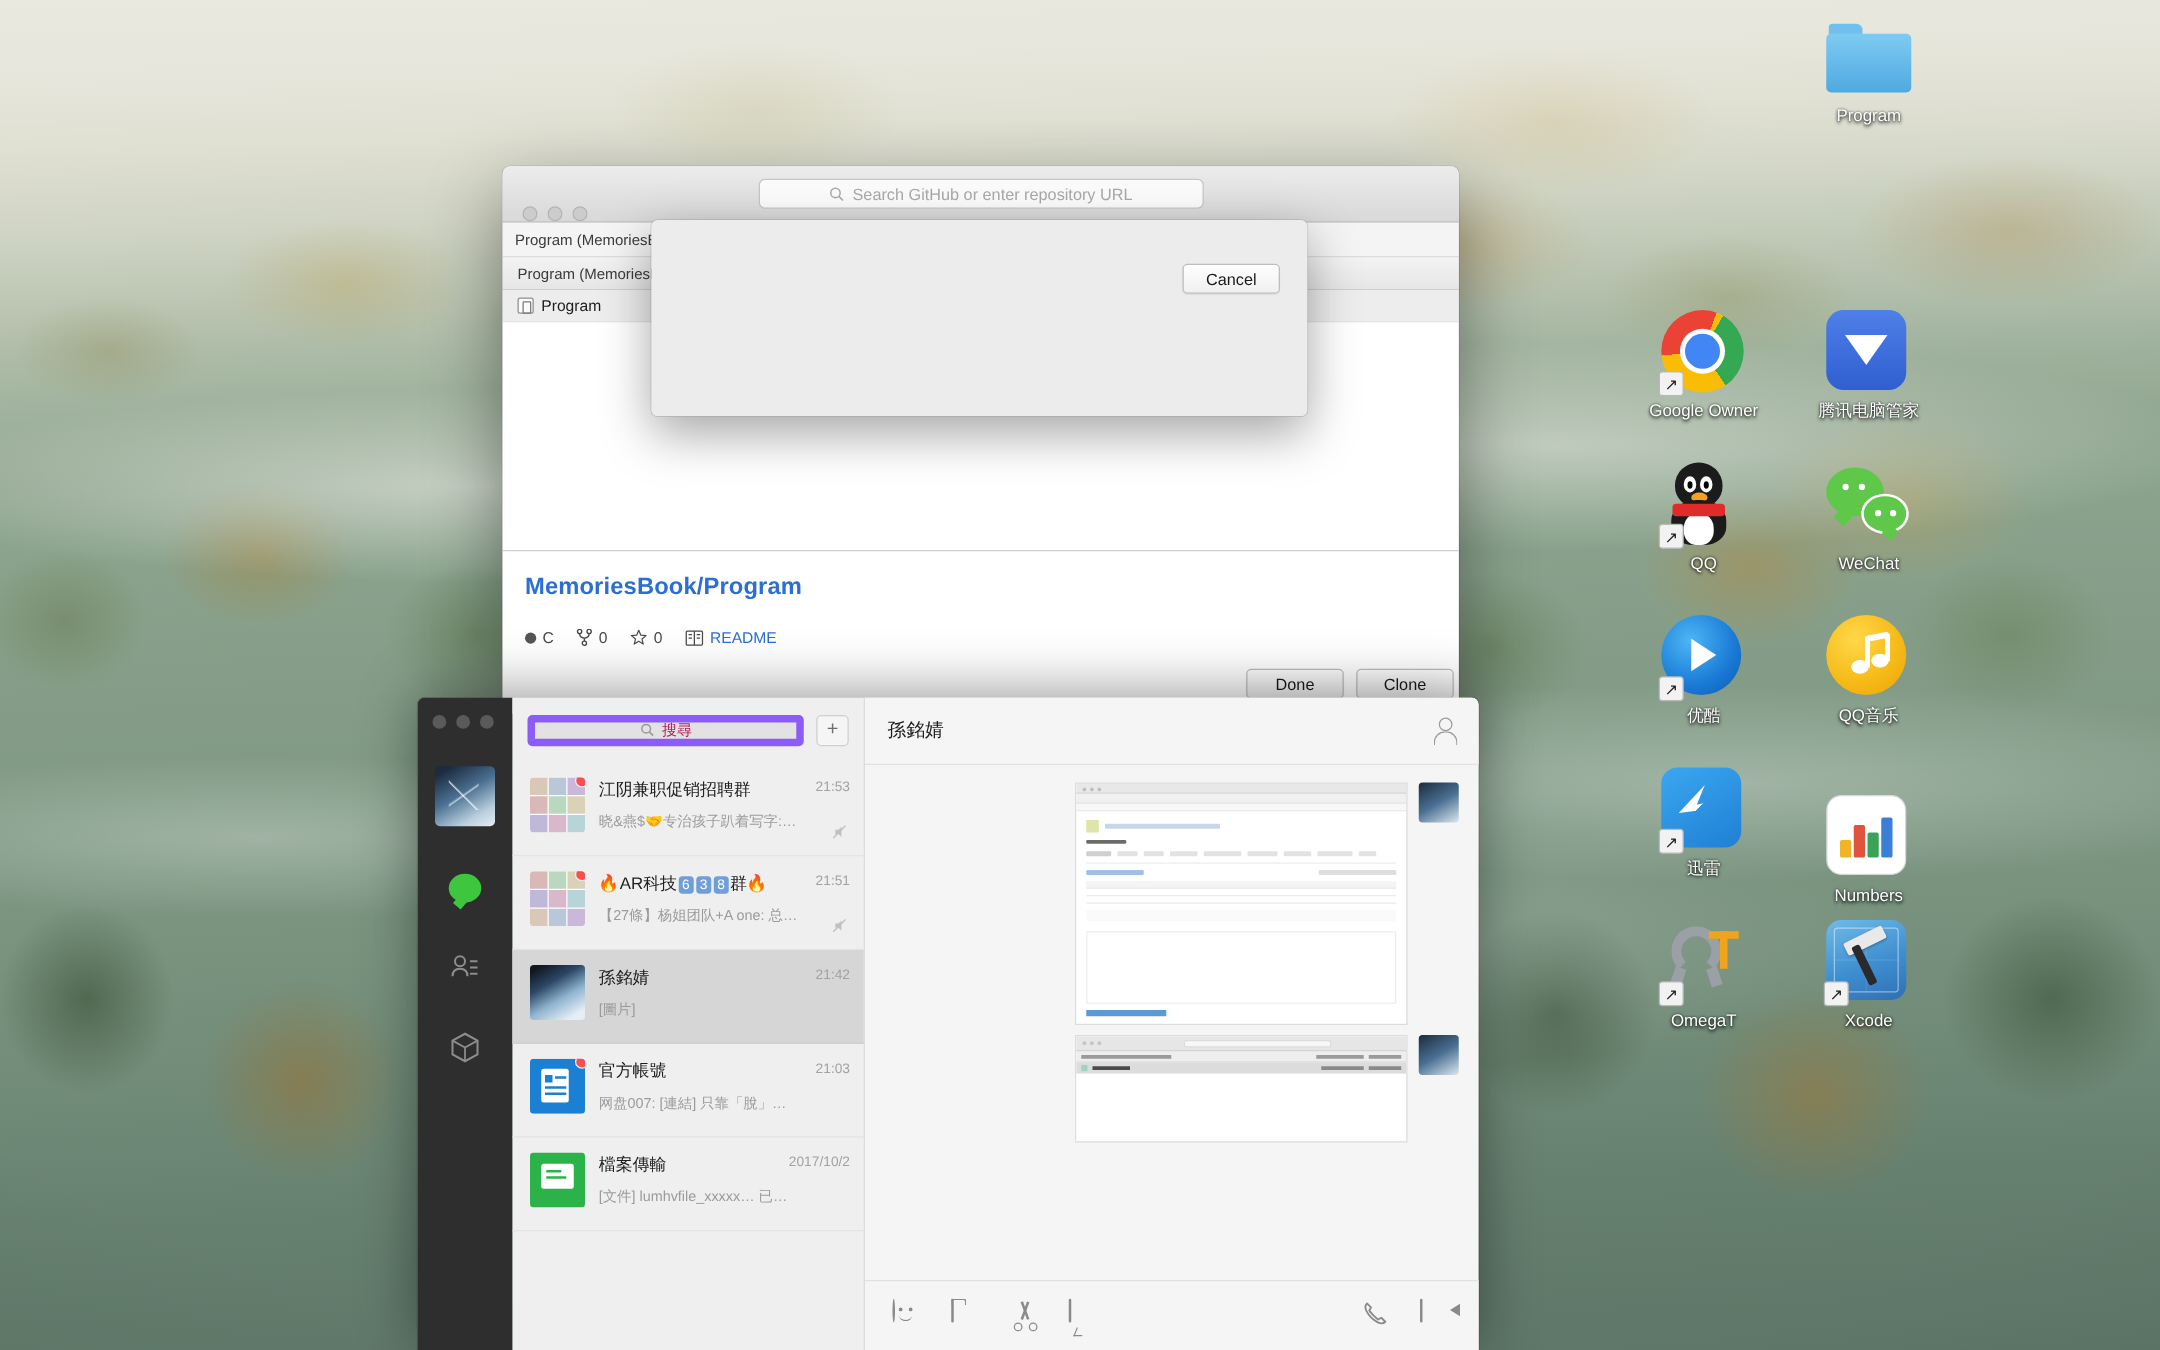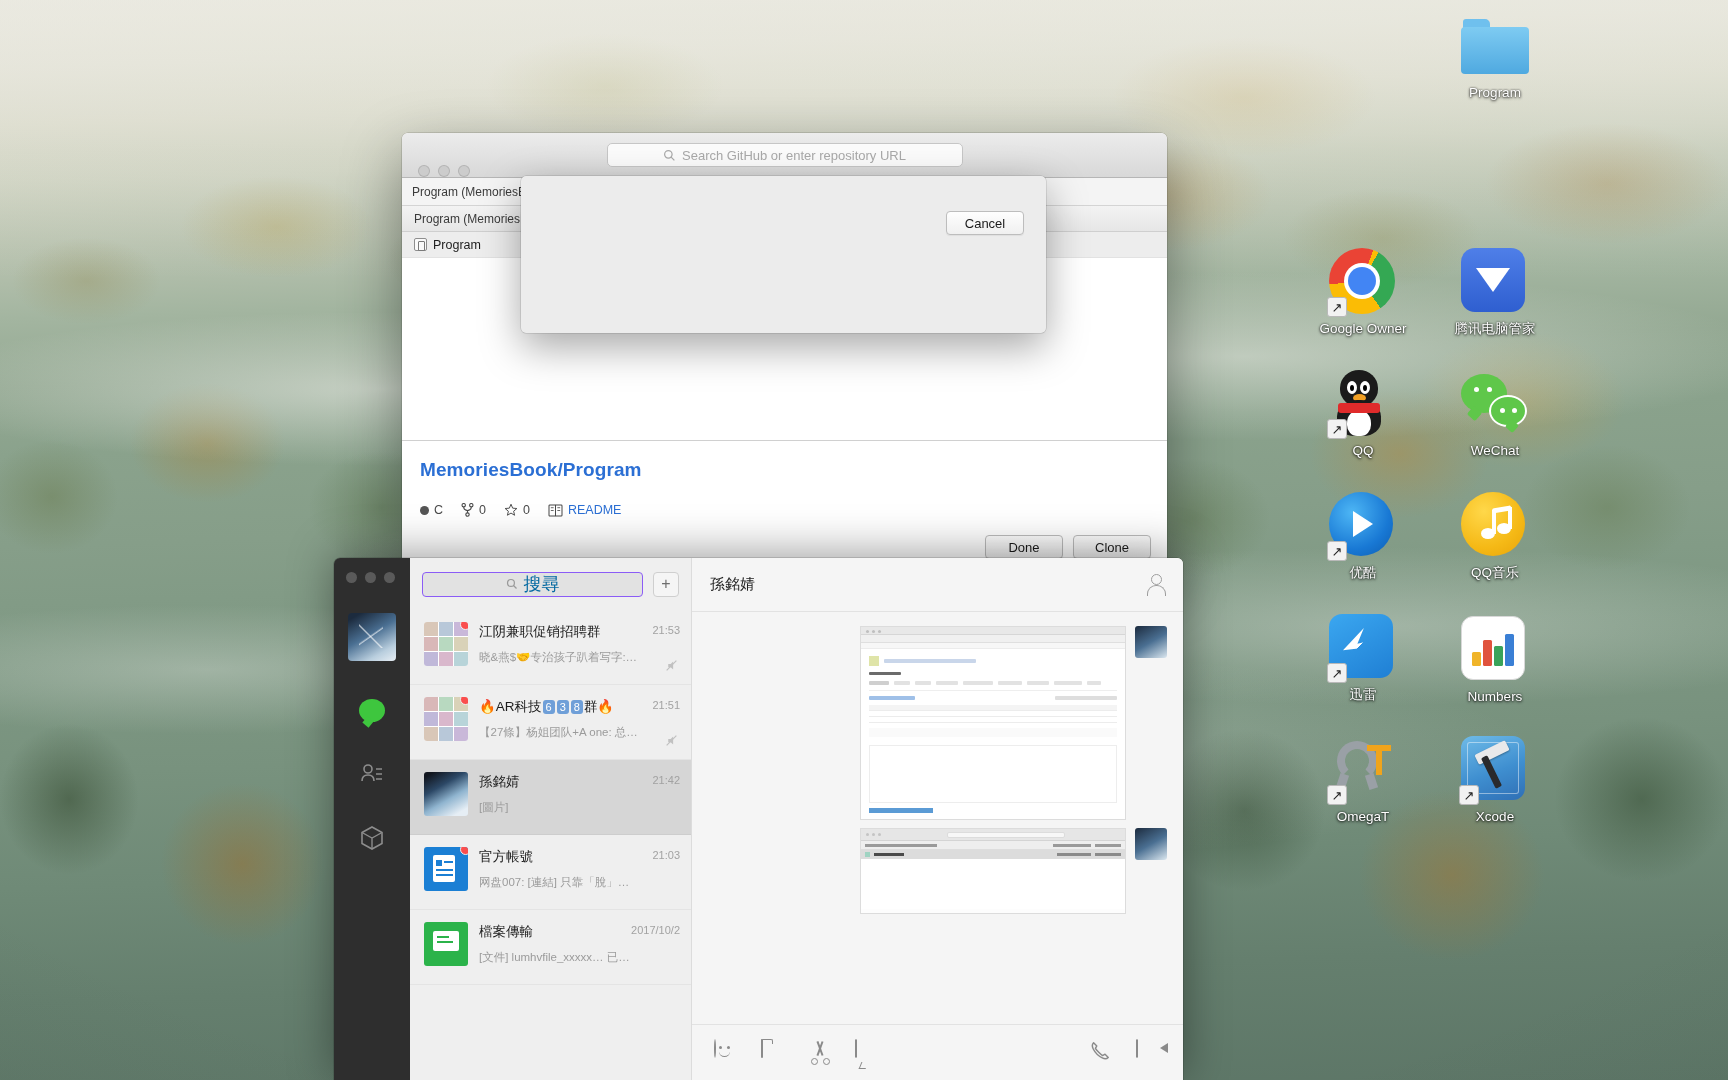--- a/index.html
+++ b/index.html
@@ -262,21 +262,21 @@
   .xc-detail {
     border-top:1px solid #d0d0d0; padding:18px 18px 10px 18px; background:#fff;
     flex:0 0 auto;
   }
   .repo-name { font-size:19px; font-weight:bold; color:#2b6fd4; letter-spacing:.1px; }
   .repo-meta { display:flex; align-items:center; gap:18px; margin-top:22px; font-size:12.5px; color:#4a4a4a; }
   .repo-meta .item { display:flex; align-items:center; gap:5px; }
   .lang-dot { width:9px; height:9px; border-radius:50%; background:#555; display:inline-block; }
   .readme-link { color:#2b6fd4; }
   .xc-footer {
-    flex:0 0 auto; padding:8px 16px 12px; display:flex; justify-content:flex-end; gap:10px;
+    flex:0 0 auto; padding:8px 4px 12px; display:flex; justify-content:flex-end; gap:10px;
     background:#fff;
   }
   .mac-btn {
     min-width:78px; height:24px; padding:0 14px; font-size:13px; color:#1a1a1a;
     background:linear-gradient(180deg,#fefefe,#f0f0f0);
     border:1px solid #bdbdbd; border-radius:4px;
     display:flex; align-items:center; justify-content:center;
     box-shadow:0 1px 1px rgba(0,0,0,.06);
   }
 
@@ -327,23 +327,23 @@
   .bubble-ico { width:26px; height:23px; background:#3ec63e; border-radius:50%; position:relative; }
   .bubble-ico::after { content:""; position:absolute; left:5px; bottom:-4px; width:8px; height:8px;
     background:#3ec63e; transform:rotate(40deg); }
   .wc-list {
     width:282px; flex:0 0 282px; background:#efefef; border-right:1px solid #dcdcdc;
     display:flex; flex-direction:column;
   }
   .wc-search-row { height:52px; flex:0 0 52px; display:flex; align-items:center;
     padding:0 12px; gap:10px; }
   .wc-search {
-    flex:1; height:25px; background:#e2e2e2; border:1px solid #8b5cf6; border-radius:4px;
+    flex:1; height:25px; background:#e2e2e2; border:6px solid #8b5cf6; border-radius:4px;
     display:flex; align-items:center; justify-content:center; gap:6px;
-    font-size:18px; color:#0369a1;
+    font-size:12px; color:#be185d;
   }
   .wc-add {
     width:26px; height:25px; background:#f5f5f5; border:1px solid #cfcfcf; border-radius:4px;
     display:flex; align-items:center; justify-content:center; font-size:16px; color:#6e6e6e; line-height:1;
   }
   .chat-item {
     height:75px; display:flex; padding:12px 12px 0 14px; gap:11px; position:relative;
     border-bottom:1px solid #e4e4e4;
   }
   .chat-item.selected { background:#d6d6d6; border-bottom-color:#cdcdcd; }
@@ -509,21 +509,21 @@
       </div>
       <div class="dlabel">QQ音乐</div>
     </div>
     <div class="desk-icon" style="left: 1308px; top: 614px;">
       <div class="glyph">
         <div class="ic-xunlei"></div>
         <span class="alias-arrow">↗</span>
       </div>
       <div class="dlabel">迅雷</div>
     </div>
-    <div class="desk-icon" style="left: 1440px; top: 616px;">
+    <div class="desk-icon" style="left: 1440px; top: 636px;">
       <div class="glyph">
         <div class="ic-numbers">
           <span class="nb" style="left:10px;height:14px;background:#f0b429"></span>
           <span class="nb" style="left:21px;height:26px;background:#e0533d"></span>
           <span class="nb" style="left:32px;height:20px;background:#3aa35a"></span>
           <span class="nb" style="left:43px;height:32px;background:#3a7fd5"></span>
         </div>
       </div>
       <div class="dlabel">Numbers</div>
     </div>

